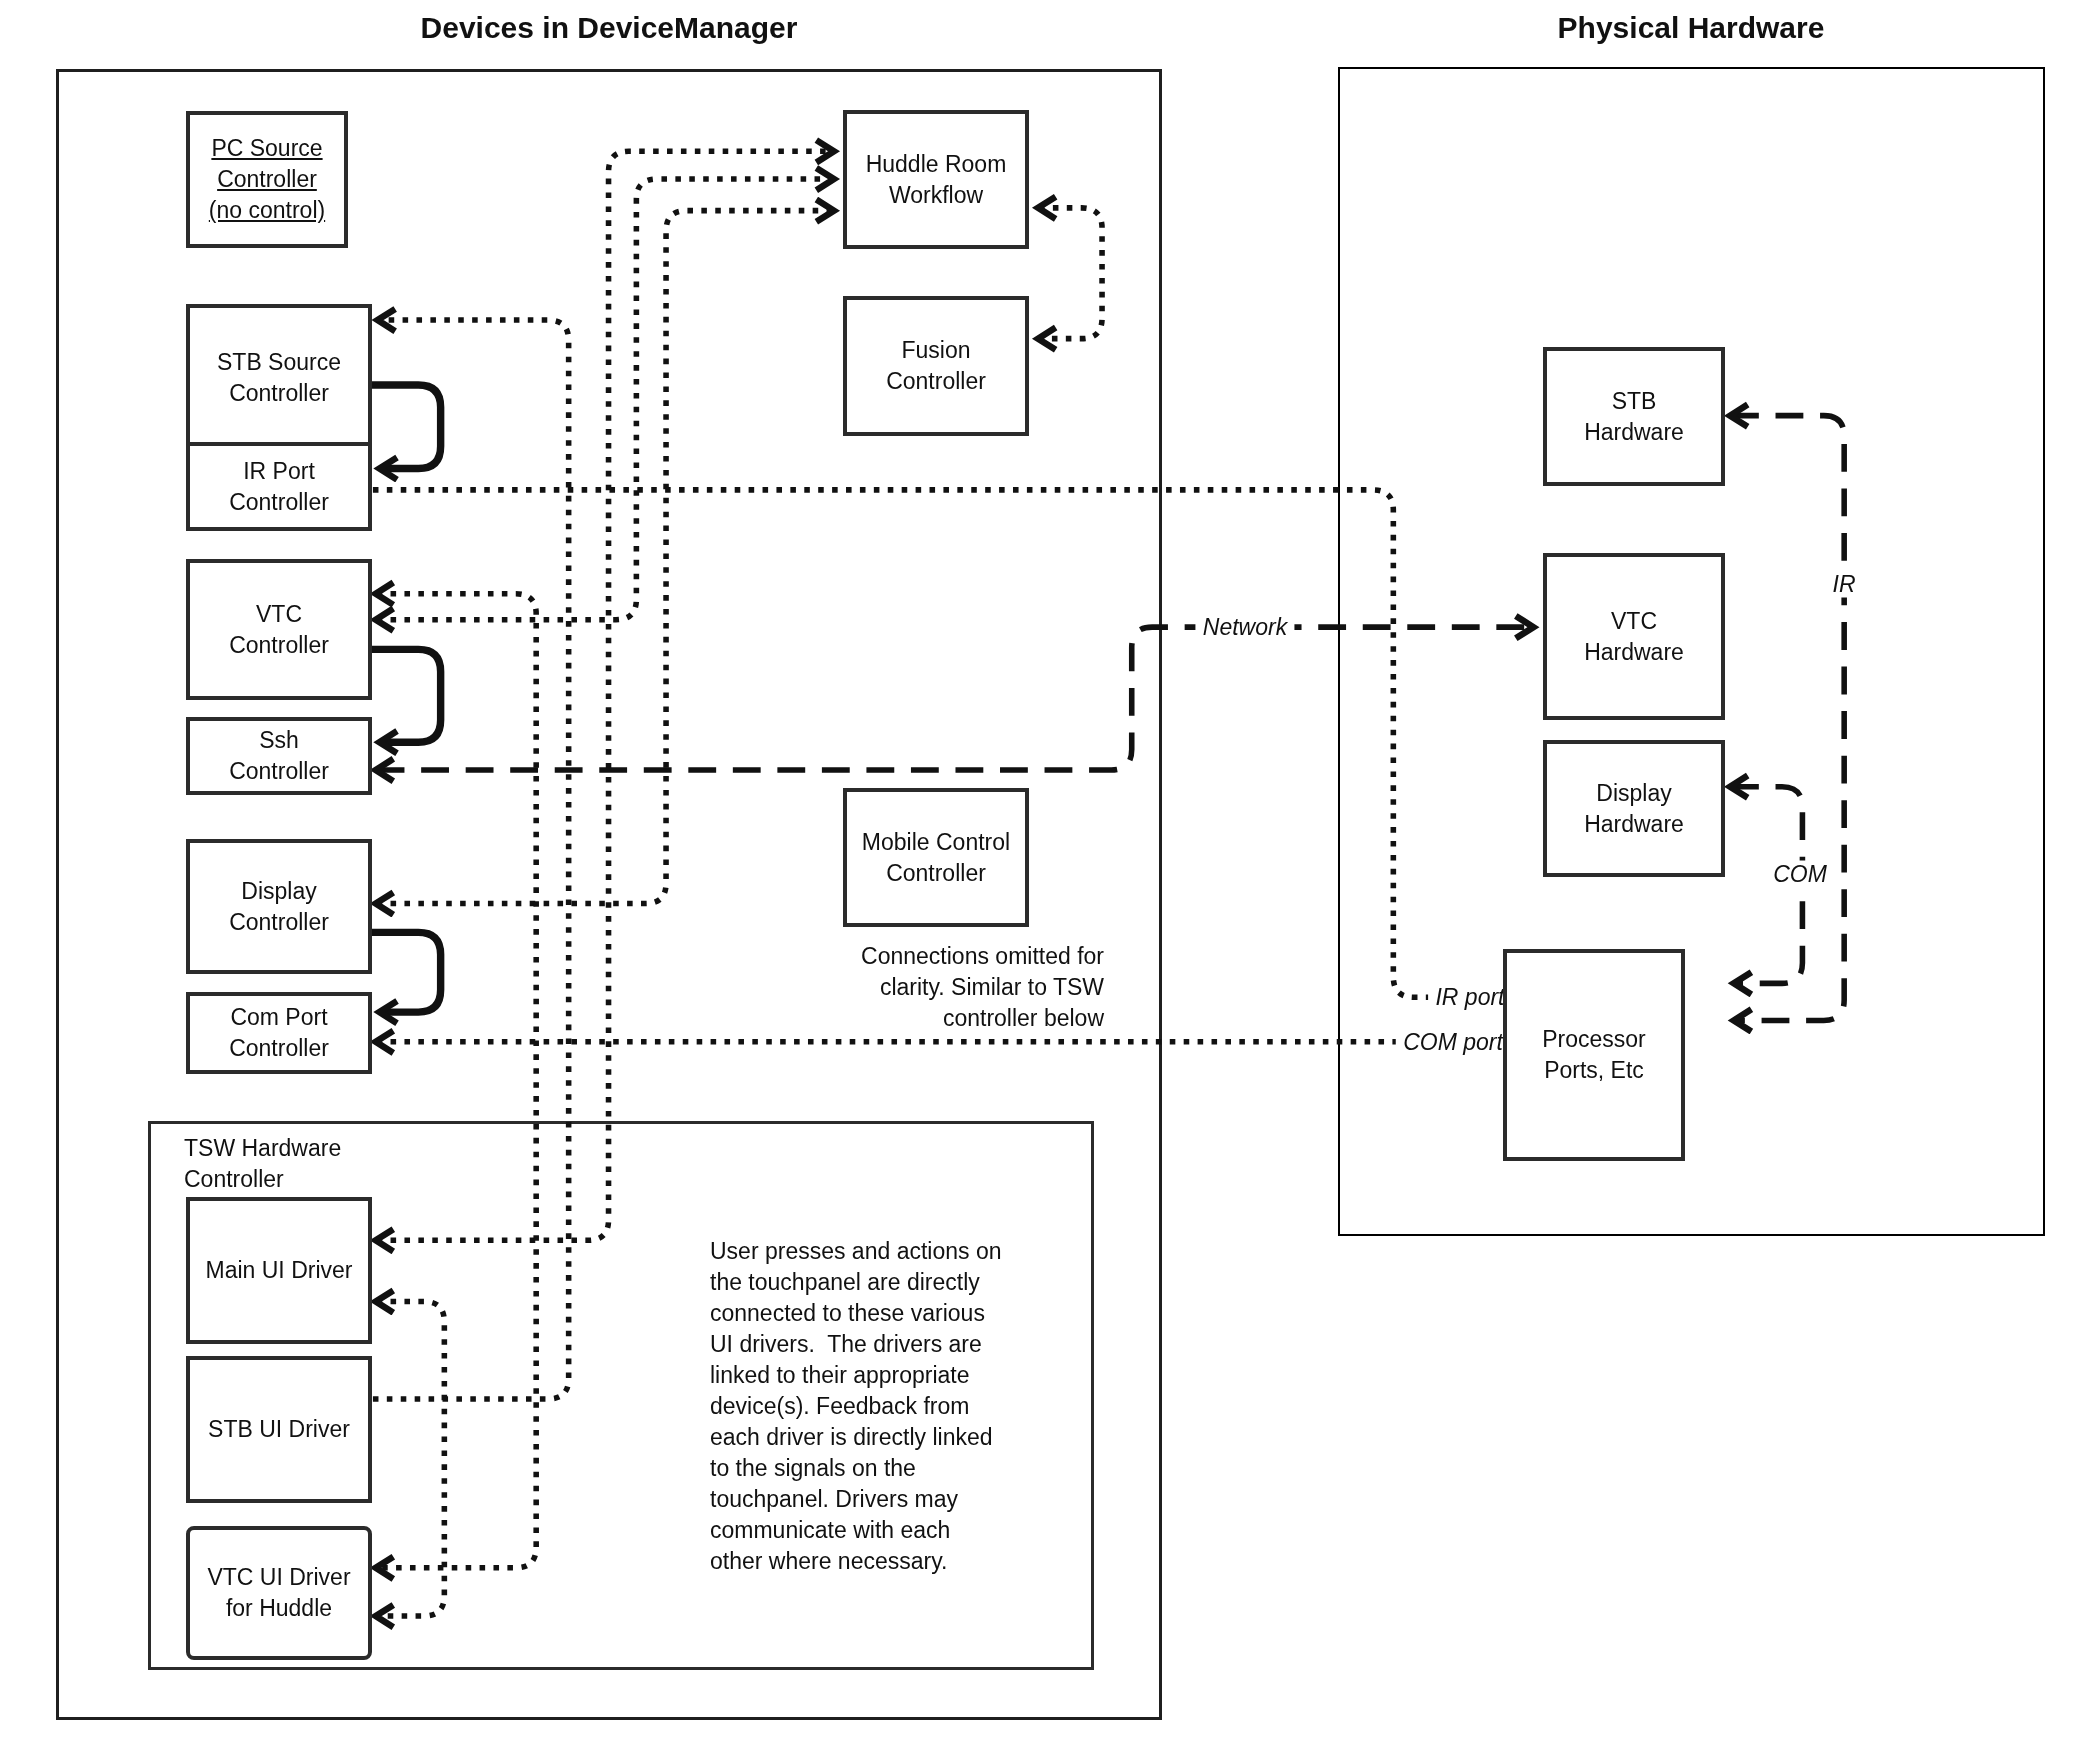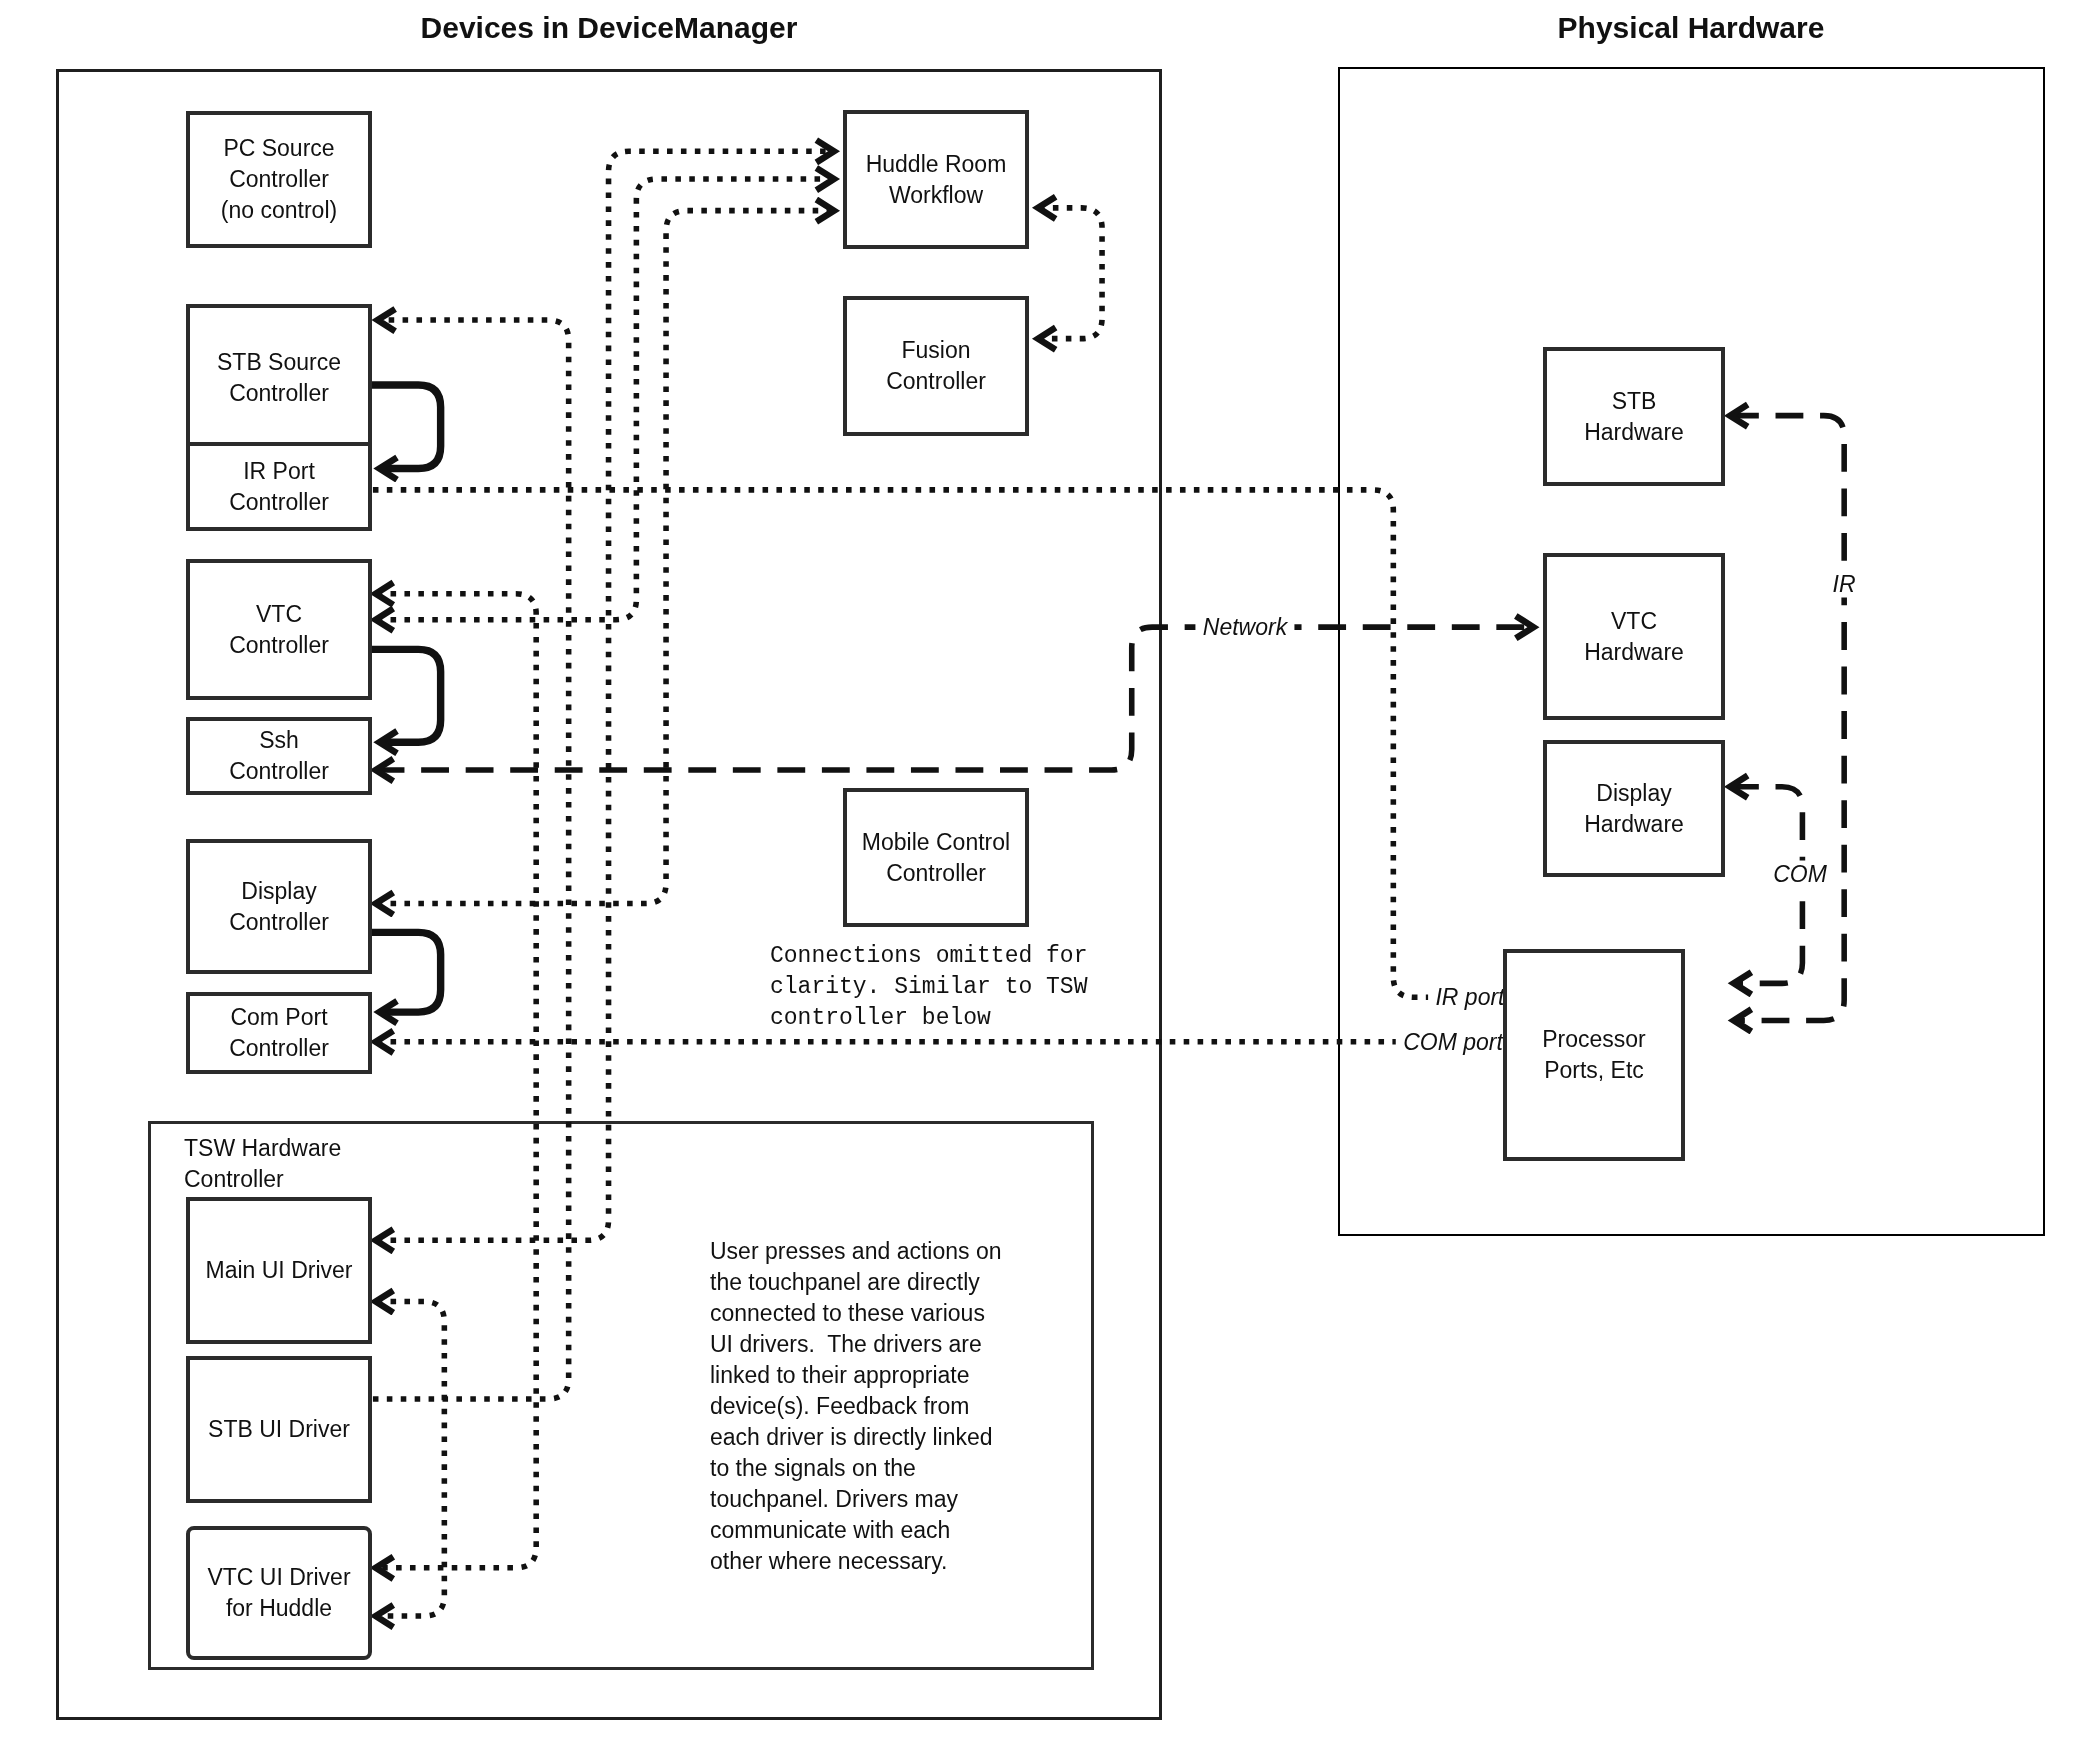--- a/index.html
+++ b/index.html
@@ -40,21 +40,21 @@
     padding:0 7.4px;
     font-size:23px;
     white-space:nowrap;
     font-style:italic;
   }
   .note{
     position:absolute;
     font-size:23px;line-height:31px;
     white-space:pre-wrap;
   }
-  .note.centered{text-align:left;font-family:Liberation Mono, monospace;}
+  .note.centered{text-align:right;}
   .corner-label{
     position:absolute;
     font-size:23px;line-height:31px;
     white-space:pre-line;
   }
 </style>
 </head>
 <body>
 
 <div class="canvas">
@@ -97,21 +97,21 @@
       <path d="M 400,1005 H 451 Q 475,1005 475,1029 V 1067 Q 475,1091 451,1091 H 410" marker-end="url(#arr)"></path>
     </g>
   </svg>
 
   <div class="floating-label" style="left:1245px;top:627px;">Network</div>
   <div class="floating-label" style="left:1844px;top:584px;">IR</div>
   <div class="floating-label" style="left:1800px;top:874px;">COM</div>
   <div class="floating-label" style="left:1470px;top:997px;">IR port</div>
   <div class="floating-label" style="left:1453px;top:1042px;">COM port</div>
 
-  <div class="node" style="left:186px;top:111px;width:186px;height:137px;">PC Source
+  <div class="node" style="left:186px;top:111px;width:162px;height:137px;text-decoration:underline;">PC Source
 Controller
 (no control)</div>
   <div class="node" style="left:186px;top:276px;width:186px;height:148px;margin-top:28px;">STB Source
 Controller</div>
   <div class="node" style="left:186px;top:442px;width:186px;height:89px;">IR Port
 Controller</div>
   <div class="node" style="left:186px;top:559px;width:186px;height:141px;">VTC
 Controller</div>
   <div class="node" style="left:186px;top:717px;width:186px;height:78px;">Ssh
 Controller</div>

